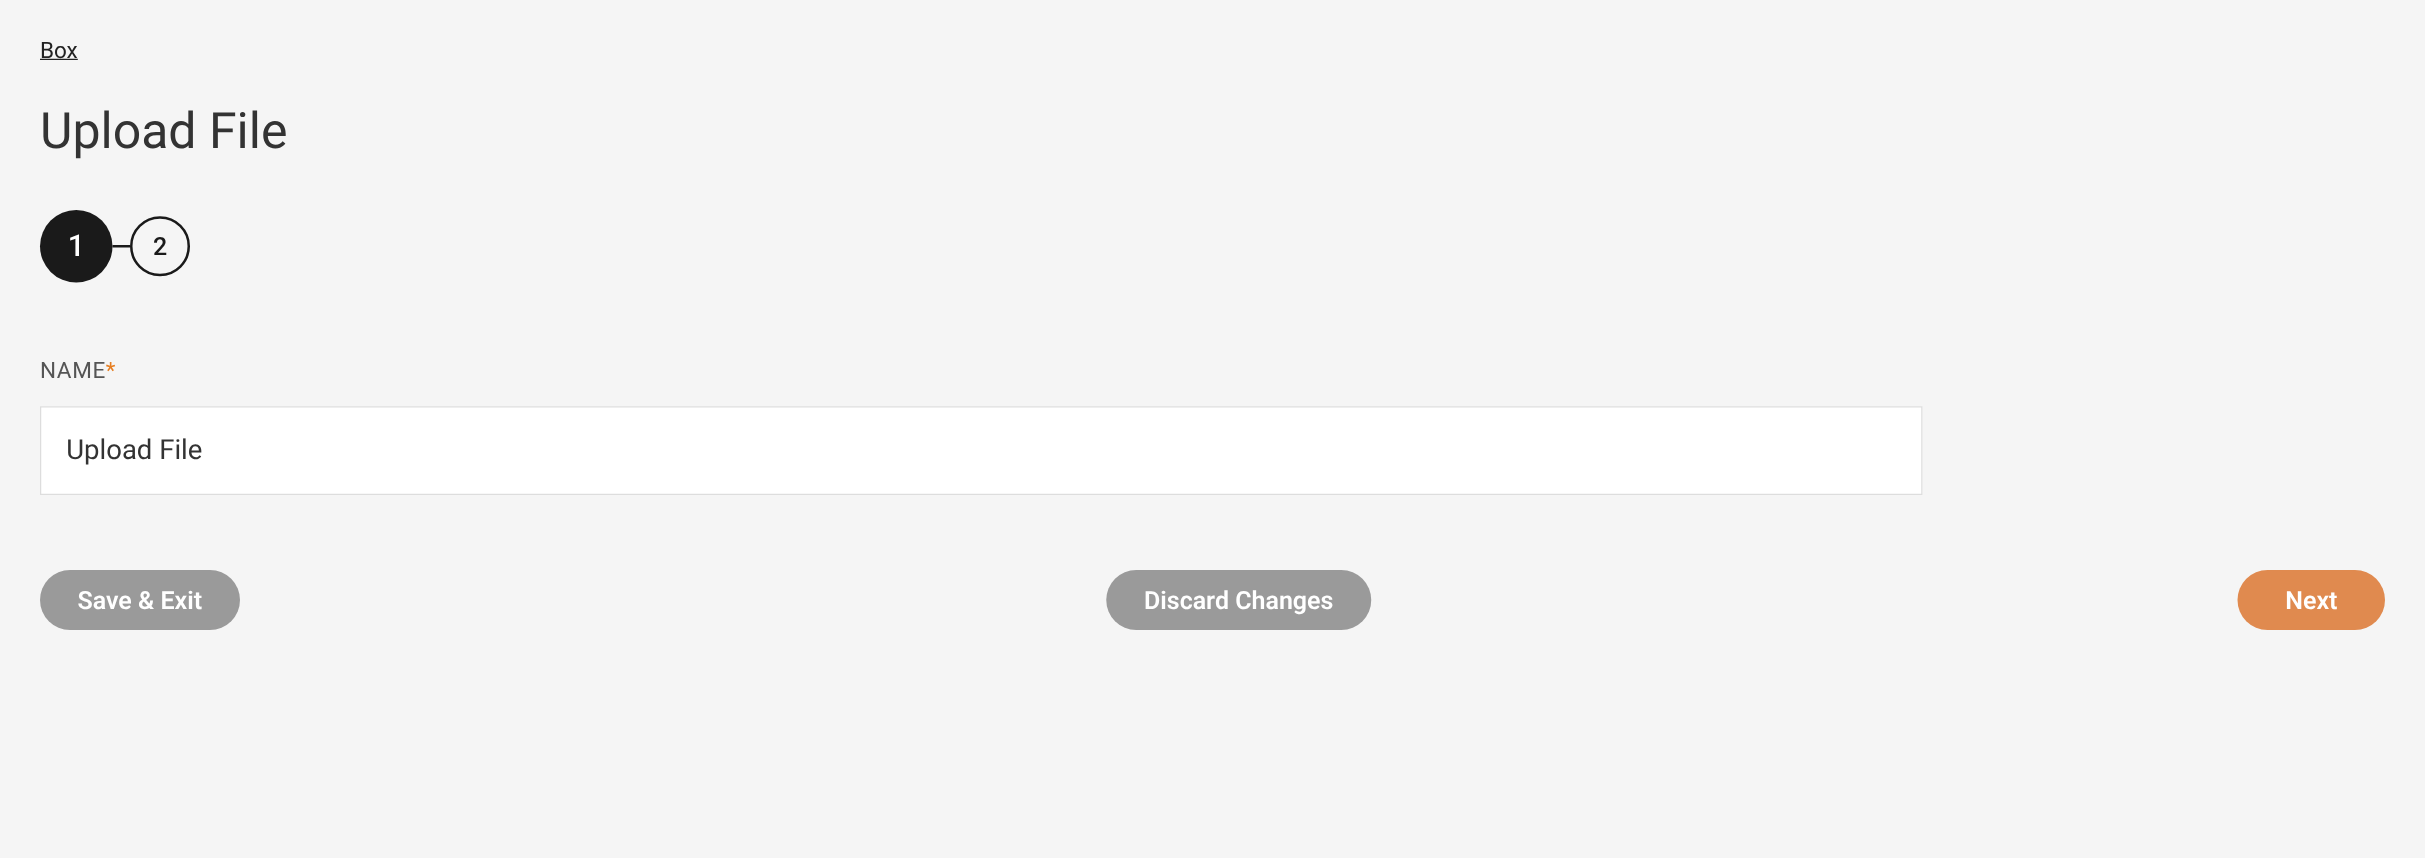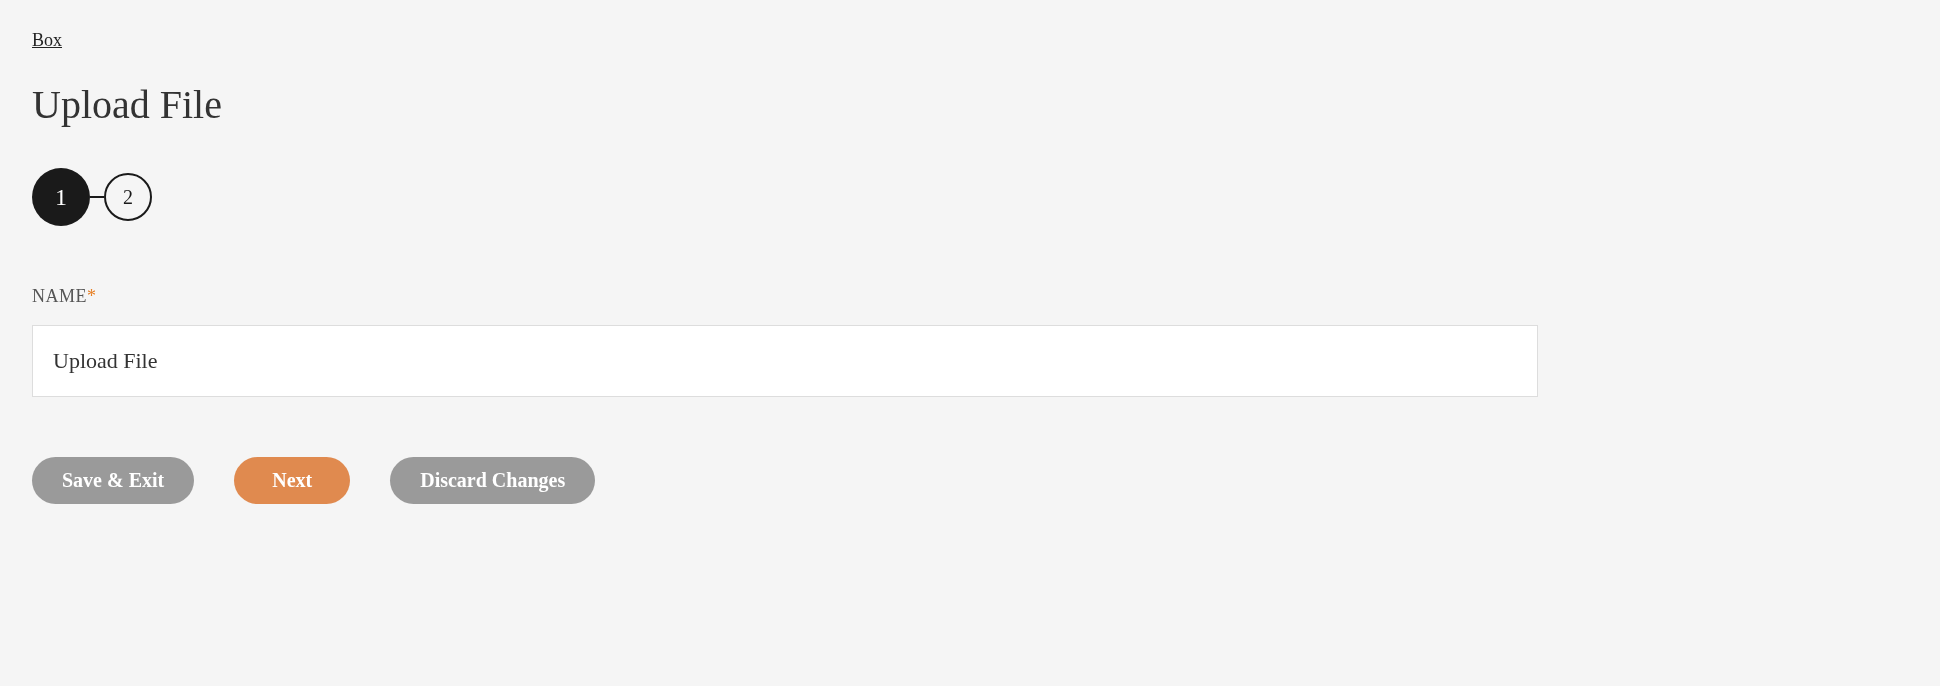--- a/index.html
+++ b/index.html
@@ -1,19 +1,18 @@
 <!DOCTYPE html>
 <html><head>
   <meta charset="utf-8">
   <style>
     * {
       margin: 0;
       padding: 0;
       box-sizing: border-box;
-      font-family: Liberation Serif, serif;
     }
     body {
       font-family: -apple-system, BlinkMacSystemFont, "Segoe UI", Roboto, "Helvetica Neue", Arial, sans-serif;
       background: #f5f5f5;
       padding: 30px 32px;
       color: #333;
       min-width: 1540px;
     }
     .breadcrumb-link {
       font-size: 18px;
@@ -82,20 +81,21 @@
       font-size: 22px;
       color: #333;
       background: #fff;
       border: 1px solid #ddd;
       font-family: inherit;
       outline: none;
     }
     .button-row {
       display: flex;
       gap: 40px;
+      justify-content: space-between;
     }
     .btn {
       padding: 12px 30px;
       border: none;
       border-radius: 24px;
       font-size: 20px;
       font-weight: 600;
       color: #fff;
       cursor: pointer;
       font-family: inherit;
@@ -125,18 +125,18 @@
 
 <div class="form-field">
   <label class="field-label">
     <span>NAME</span><span class="required-asterisk">*</span>
   </label>
   <input type="text" class="text-input" value="Upload File" style="">
 </div>
 
 <div class="button-row">
   <button class="btn btn-secondary">Save &amp; Exit</button>
+  <button class="btn btn-secondary">Discard Changes</button>
   <button class="btn btn-primary">Next</button>
-  <button class="btn btn-secondary">Discard Changes</button>
 </div>
 
 
 
 
 </body></html>

